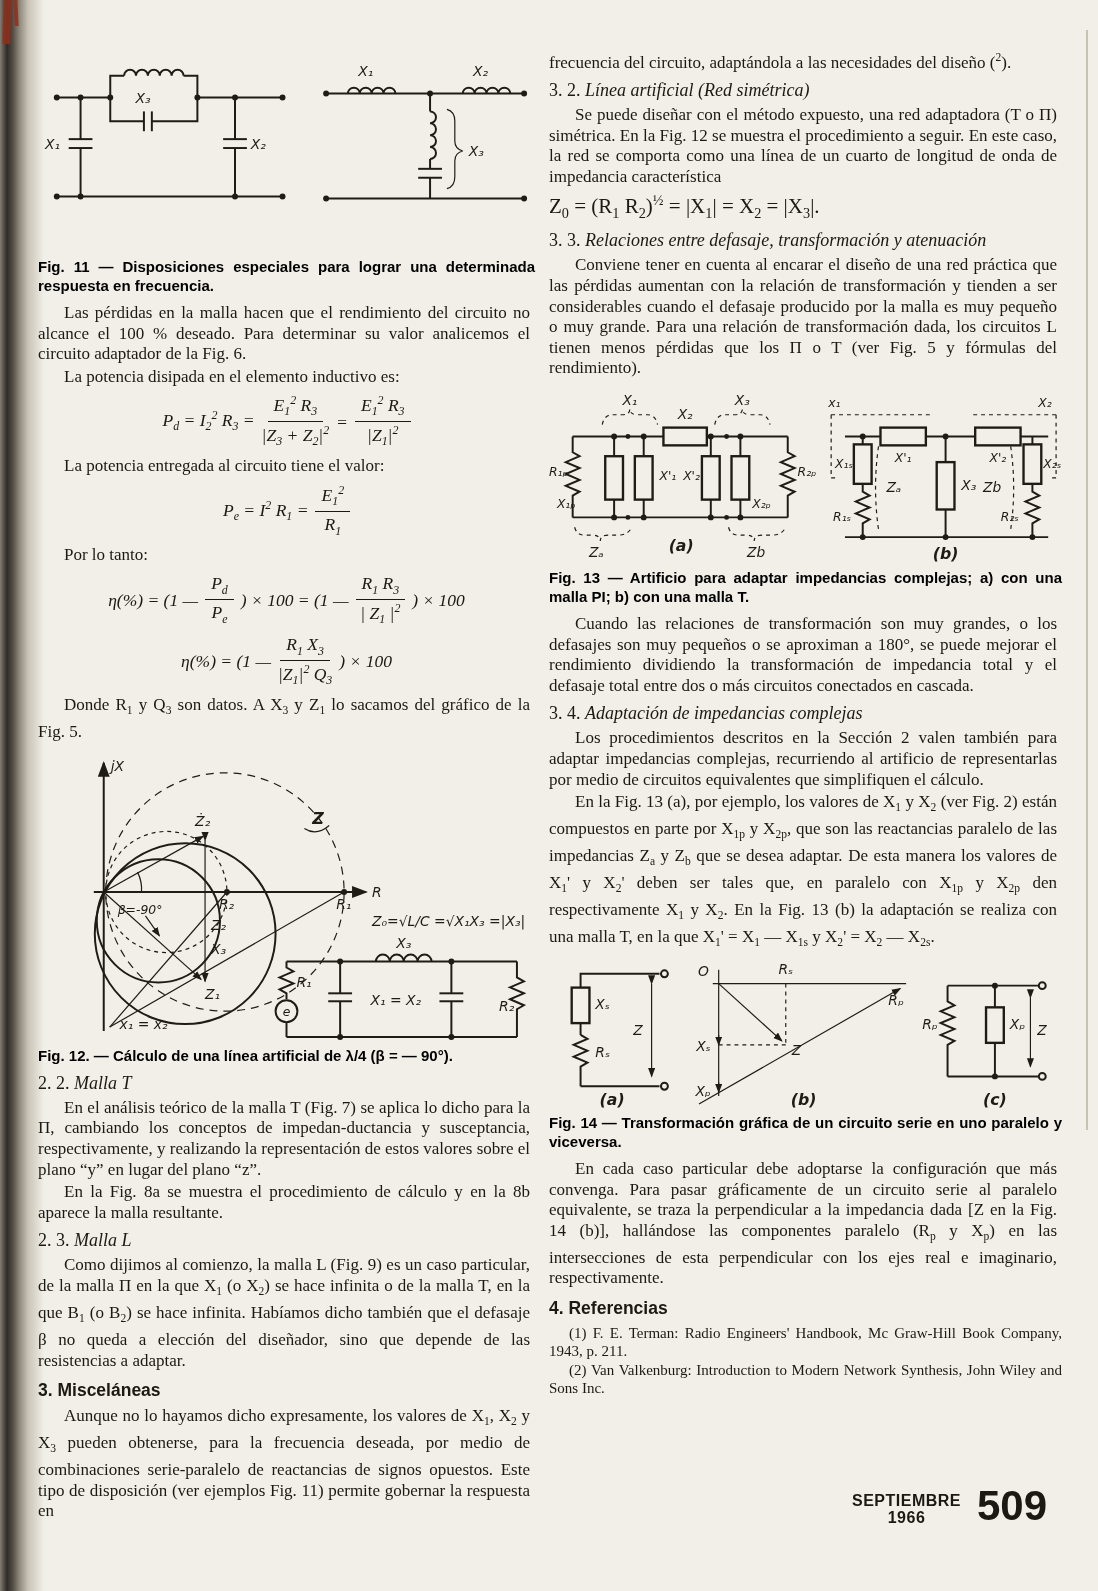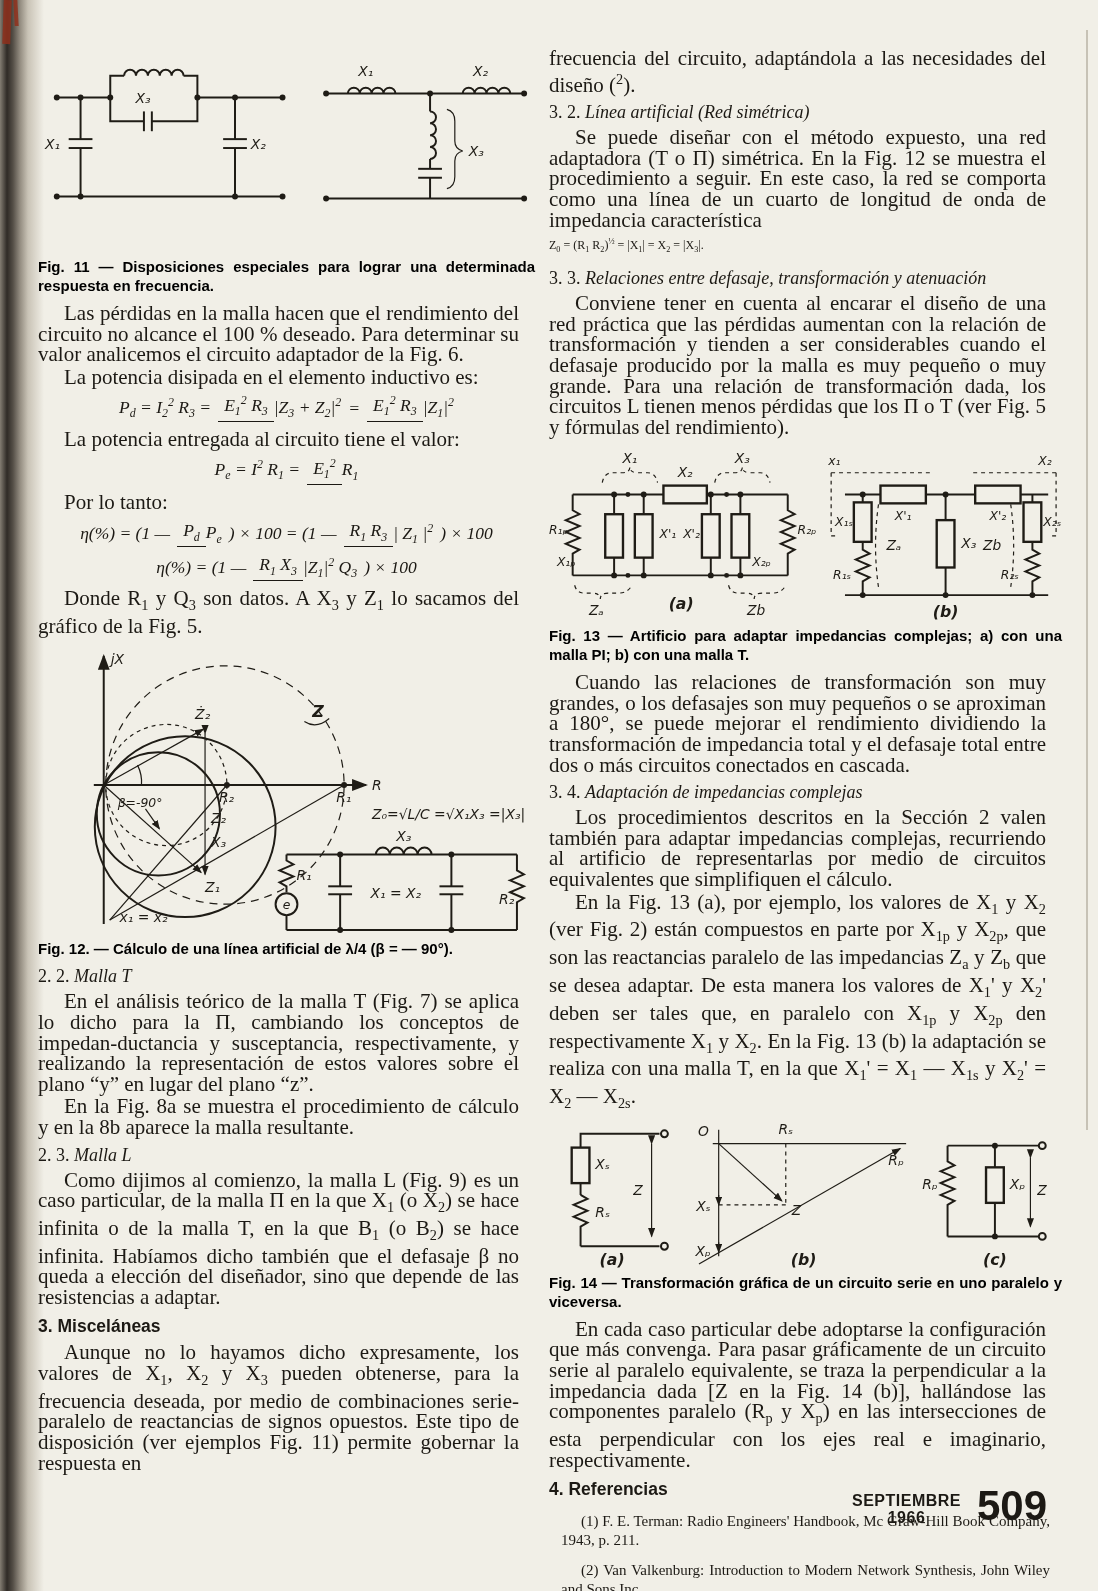--- a/index.html
+++ b/index.html
@@ -7,36 +7,36 @@
         font-family:"Liberation Serif",serif;color:#1c1914;}
   .binding{position:absolute;left:0;top:0;width:44px;height:100%;
         background:linear-gradient(90deg,#837d72 0px,#2f2b26 7px,#554f47 13px,#938c80 20px,#c9c3b6 28px,rgba(241,239,231,0) 44px);}
   .redmark{position:absolute;background:#8f301c;opacity:.85;}
   .rm1{left:3px;top:0;width:8px;height:44px;transform:rotate(2deg);}
   .rm2{left:14px;top:0;width:4px;height:26px;transform:rotate(-3deg);}
   .edge-right{position:absolute;left:1086px;top:30px;width:2px;height:1100px;background:#c7c2b6;}
   .col{position:absolute;top:50px;}
   .col-left{left:38px;width:497px;}
   .col-right{left:549px;width:513px;top:48px;}
-  .p{font-size:21px;line-height:20.6px;text-align:justify;margin:0 16px 2px 0;text-indent:26px;}
+  .p{font-size:17px;line-height:20.6px;text-align:justify;margin:0 5px 2px 0;text-indent:26px;}
   .p.noindent{text-indent:0;}
   .cap{font-family:"Liberation Sans",sans-serif;font-weight:bold;font-size:15px;line-height:19px;
        text-align:justify;margin:5px 0 8px 0;color:#000000;}
   .head-sans{font-family:"Liberation Sans",sans-serif;font-weight:bold;font-size:17.5px;margin:9px 0 5px 0;}
   .head-it{font-size:18px;margin:7px 0 4px 0;}
   .head-it .t{font-style:italic;}
   .head-it.hang{padding-left:62px;text-indent:-62px;}
   .eq{display:flex;justify-content:center;align-items:center;gap:7px;font-style:italic;
       font-size:17.5px;margin:7px 0;line-height:1.15;}
-  .frac{display:inline-flex;}
+  .frac{display:inline-flex;flex-direction:column;align-items:center;}
   .frac .num{border-bottom:1.5px solid #1c1914;padding:0 6px 2px 6px;}
   .frac .den{padding-top:2px;}
   sub,sup{font-size:68%;}
-  .eqline{font-size:12px;margin:2px 0 4px 0;}
-  .refs{font-size:15px;line-height:18.5px;text-align:justify;margin:12px;text-indent:20px;}
+  .eqline{font-size:21px;margin:2px 0 4px 0;}
+  .refs{font-size:15px;line-height:18.5px;text-align:justify;margin:0;text-indent:20px;}
   .figwrap{margin:2px 0;}
   svg{display:block;}
   svg .wire{stroke:#1f1c16;stroke-width:2;fill:none;}
   svg .thin{stroke-width:1.2;}
   svg .dash{stroke-dasharray:8 6;}
   svg .dash2{stroke-dasharray:4 4;}
   svg .dot{fill:#1f1c16;stroke:none;}
   svg .box{fill:#f1efe7;stroke:#1f1c16;stroke-width:2.4;}
   svg .lbl{font:italic 14px "DejaVu Sans",sans-serif;fill:#1f1c16;}
   svg .lbls{font:italic 12.5px "DejaVu Sans",sans-serif;fill:#1f1c16;}

